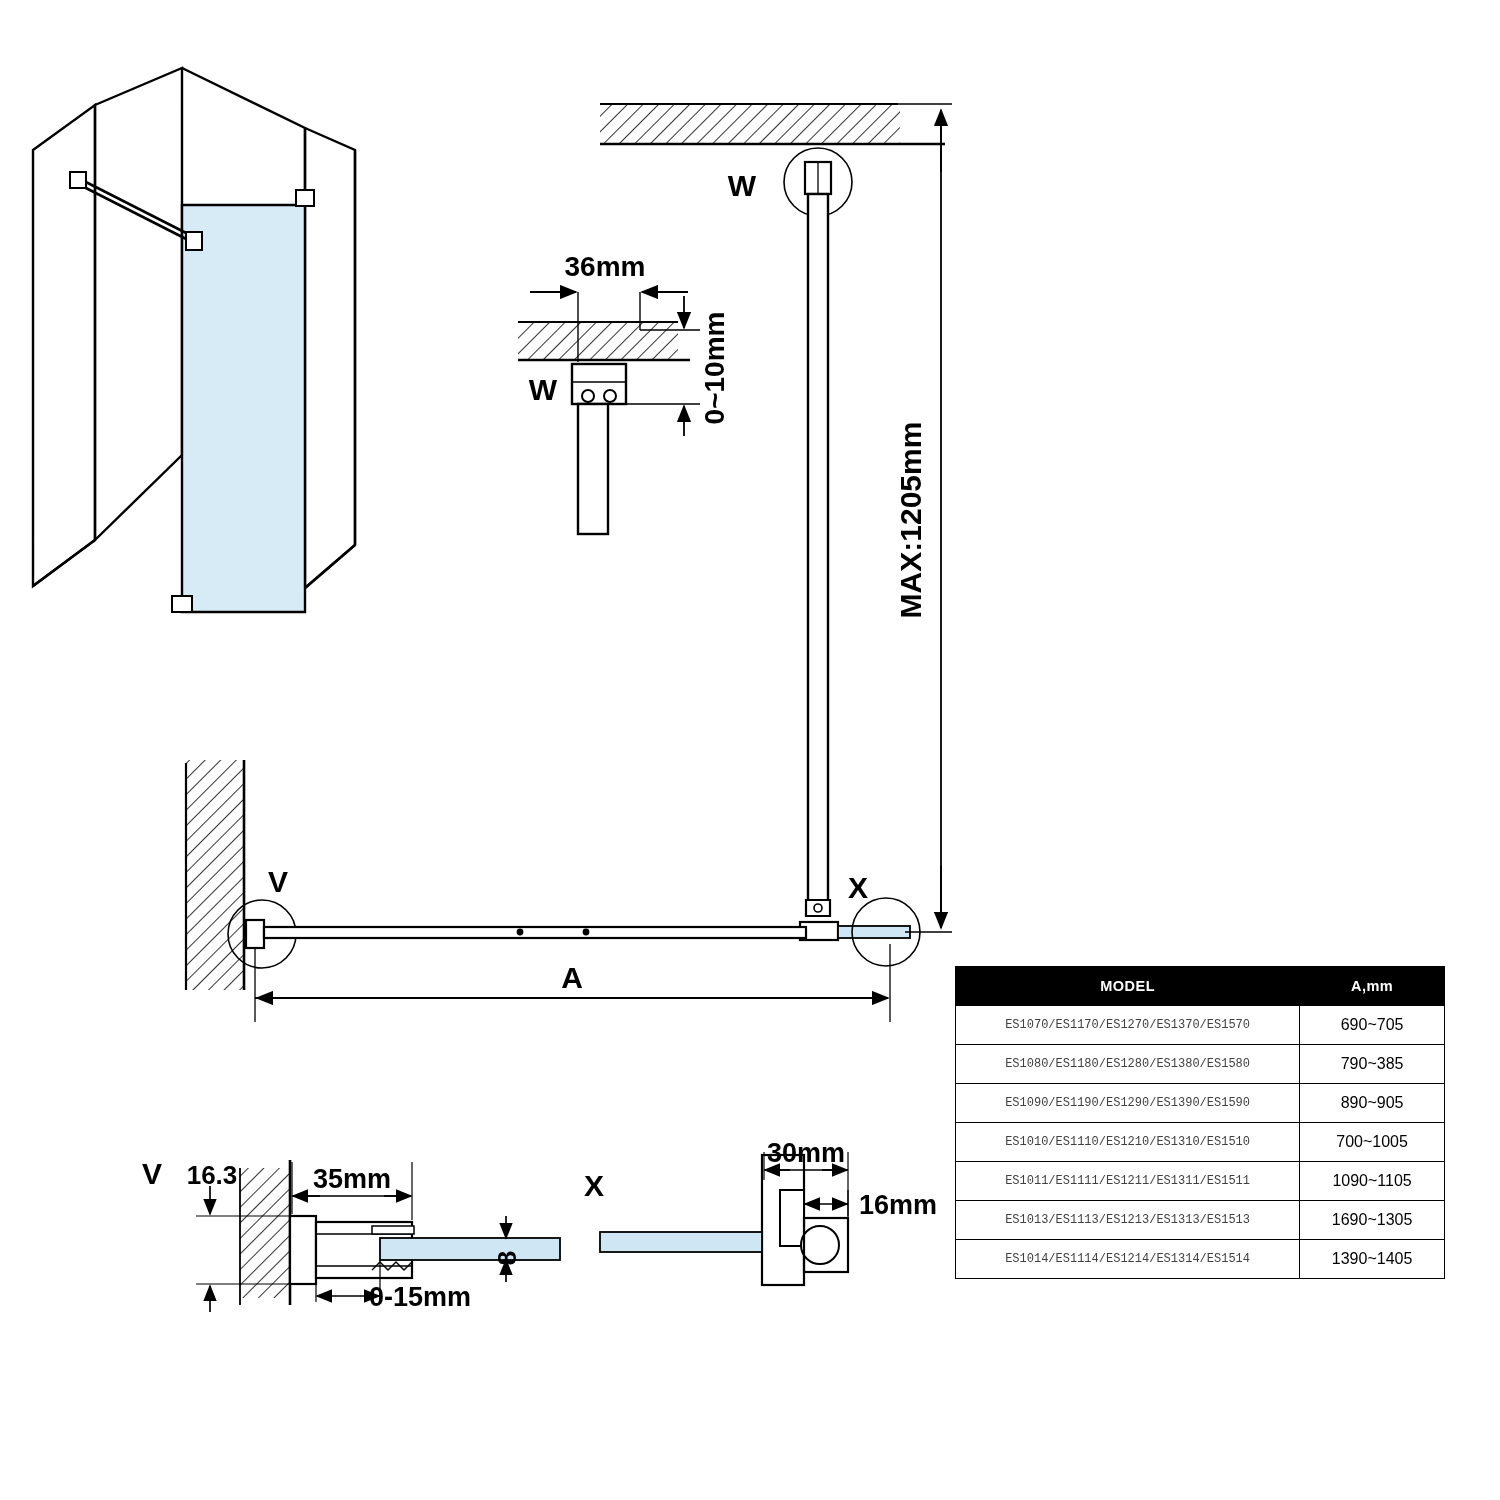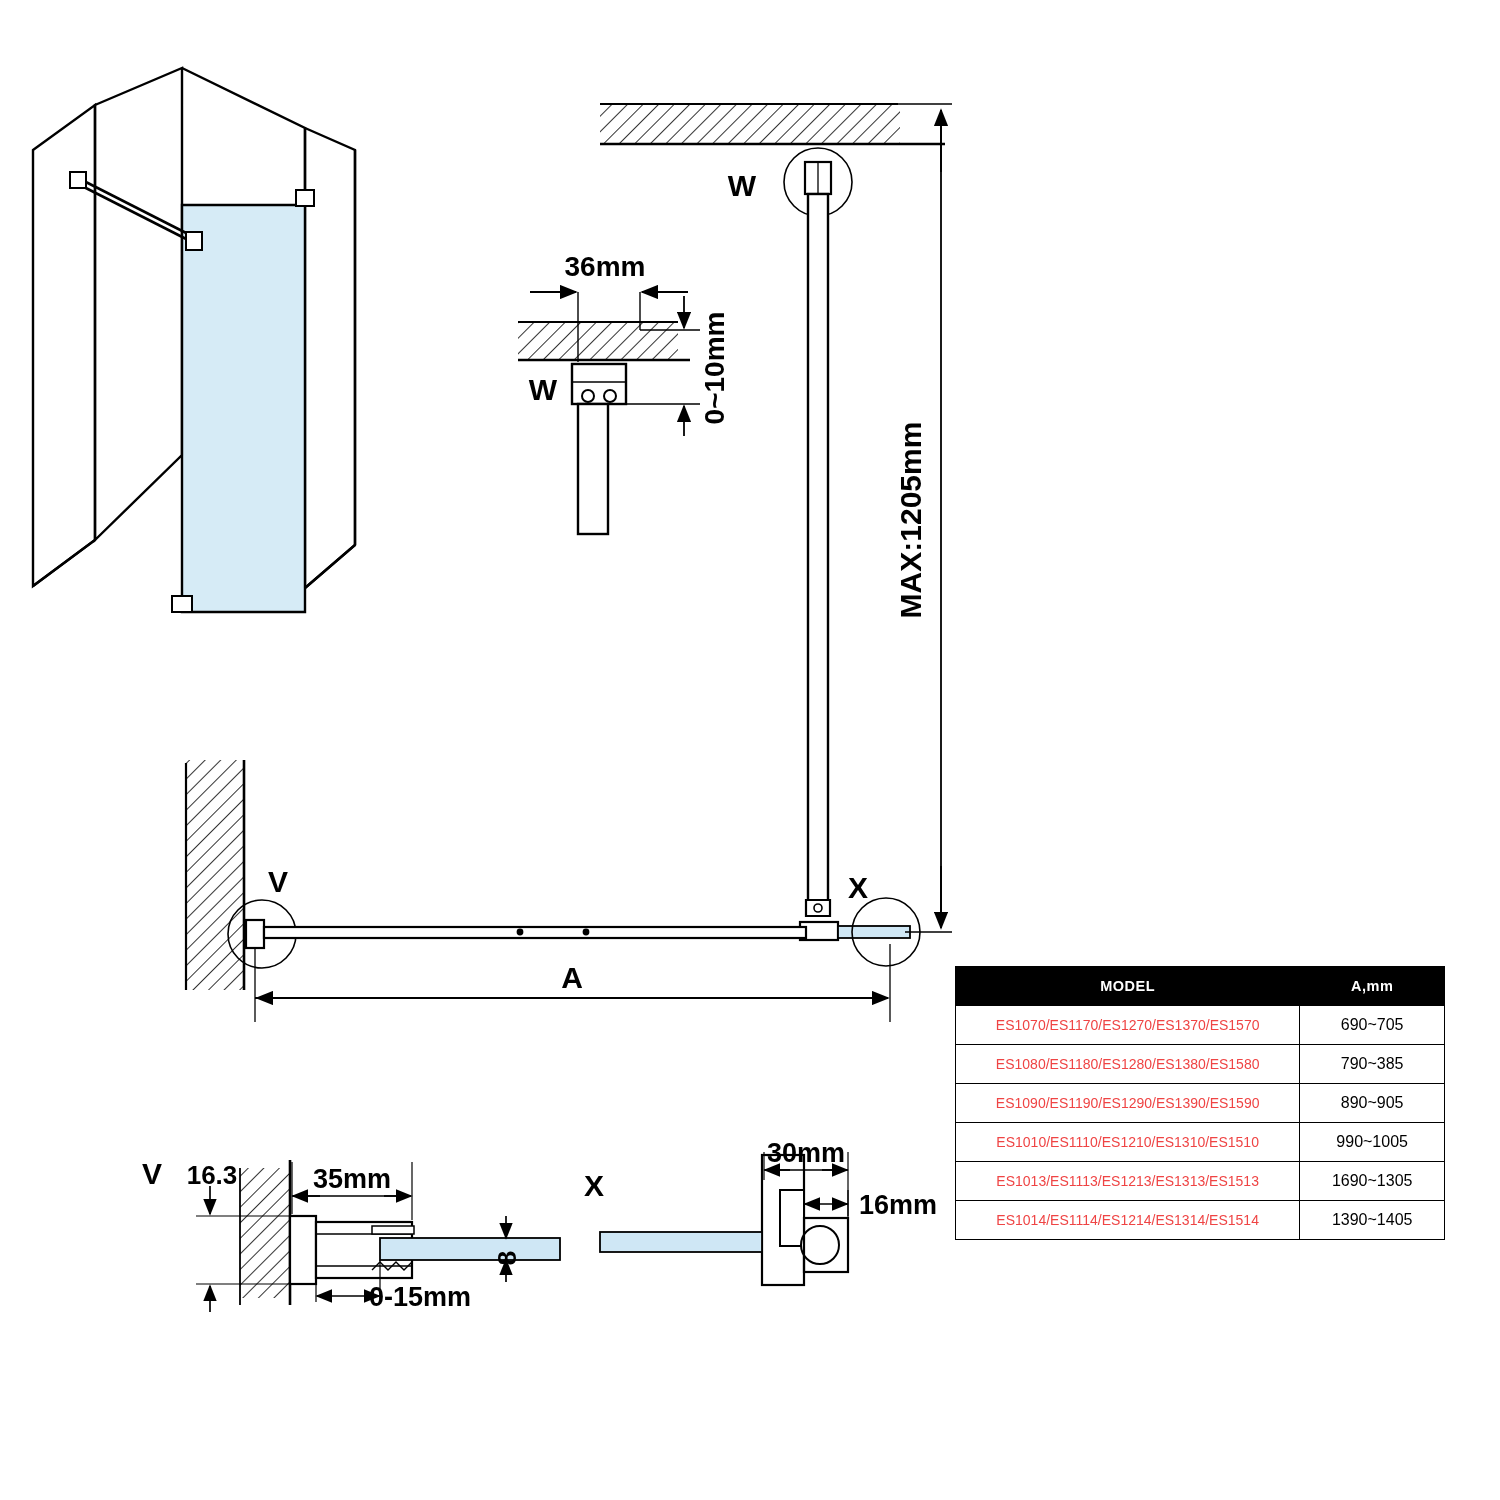--- a/index.html
+++ b/index.html
@@ -3,21 +3,21 @@
 <meta charset="utf-8">
 <style>
   html,body{margin:0;padding:0;}
   body{width:1500px;height:1500px;background:#ffffff;font-family:"Liberation Sans",sans-serif;position:relative;overflow:hidden;}
   .stage{position:absolute;left:0;top:0;width:1500px;height:1500px;}
   svg{display:block;}
   
   .spec-table{position:absolute;left:955px;top:966px;width:490px;border-collapse:collapse;font-size:14.5px;}
   .spec-table th,.spec-table td{border:1px solid #000;padding:0;height:38px;text-align:center;vertical-align:middle;}
   .spec-table thead th{background:#000;color:#fff;font-weight:bold;letter-spacing:.5px;border:1px solid #000;}
-  .spec-table td.model{width:345px;font-size:14px;color:#ef4444;}
+  .spec-table td.model{width:345px;font-size:12px;color:#404040;font-family:Liberation Mono, monospace;}
   .spec-table td.amm{width:145px;font-size:16px;color:#000;}
 </style>
 </head>
 <body>
 
 <div class="stage">
 <svg width="1500" height="1500" viewBox="0 0 1500 1500">
   <defs>
     <marker id="ah" markerWidth="12" markerHeight="10" refX="11" refY="5" orient="auto">
       <path d="M0,0 L12,5 L0,10 z" fill="#000"></path>
@@ -220,21 +220,25 @@
     <tr>
         <td class="model">ES1080/ES1180/ES1280/ES1380/ES1580</td>
         <td class="amm">790~385</td>
       </tr>
     <tr>
         <td class="model">ES1090/ES1190/ES1290/ES1390/ES1590</td>
         <td class="amm">890~905</td>
       </tr>
     <tr>
         <td class="model">ES1010/ES1110/ES1210/ES1310/ES1510</td>
-        <td class="amm">990~1005</td>
+        <td class="amm">700~1005</td>
+      </tr>
+    <tr>
+        <td class="model">ES1011/ES1111/ES1211/ES1311/ES1511</td>
+        <td class="amm">1090~1105</td>
       </tr>
     <tr>
         <td class="model">ES1013/ES1113/ES1213/ES1313/ES1513</td>
         <td class="amm">1690~1305</td>
       </tr>
     <tr>
         <td class="model">ES1014/ES1114/ES1214/ES1314/ES1514</td>
         <td class="amm">1390~1405</td>
       </tr>
   </tbody>

